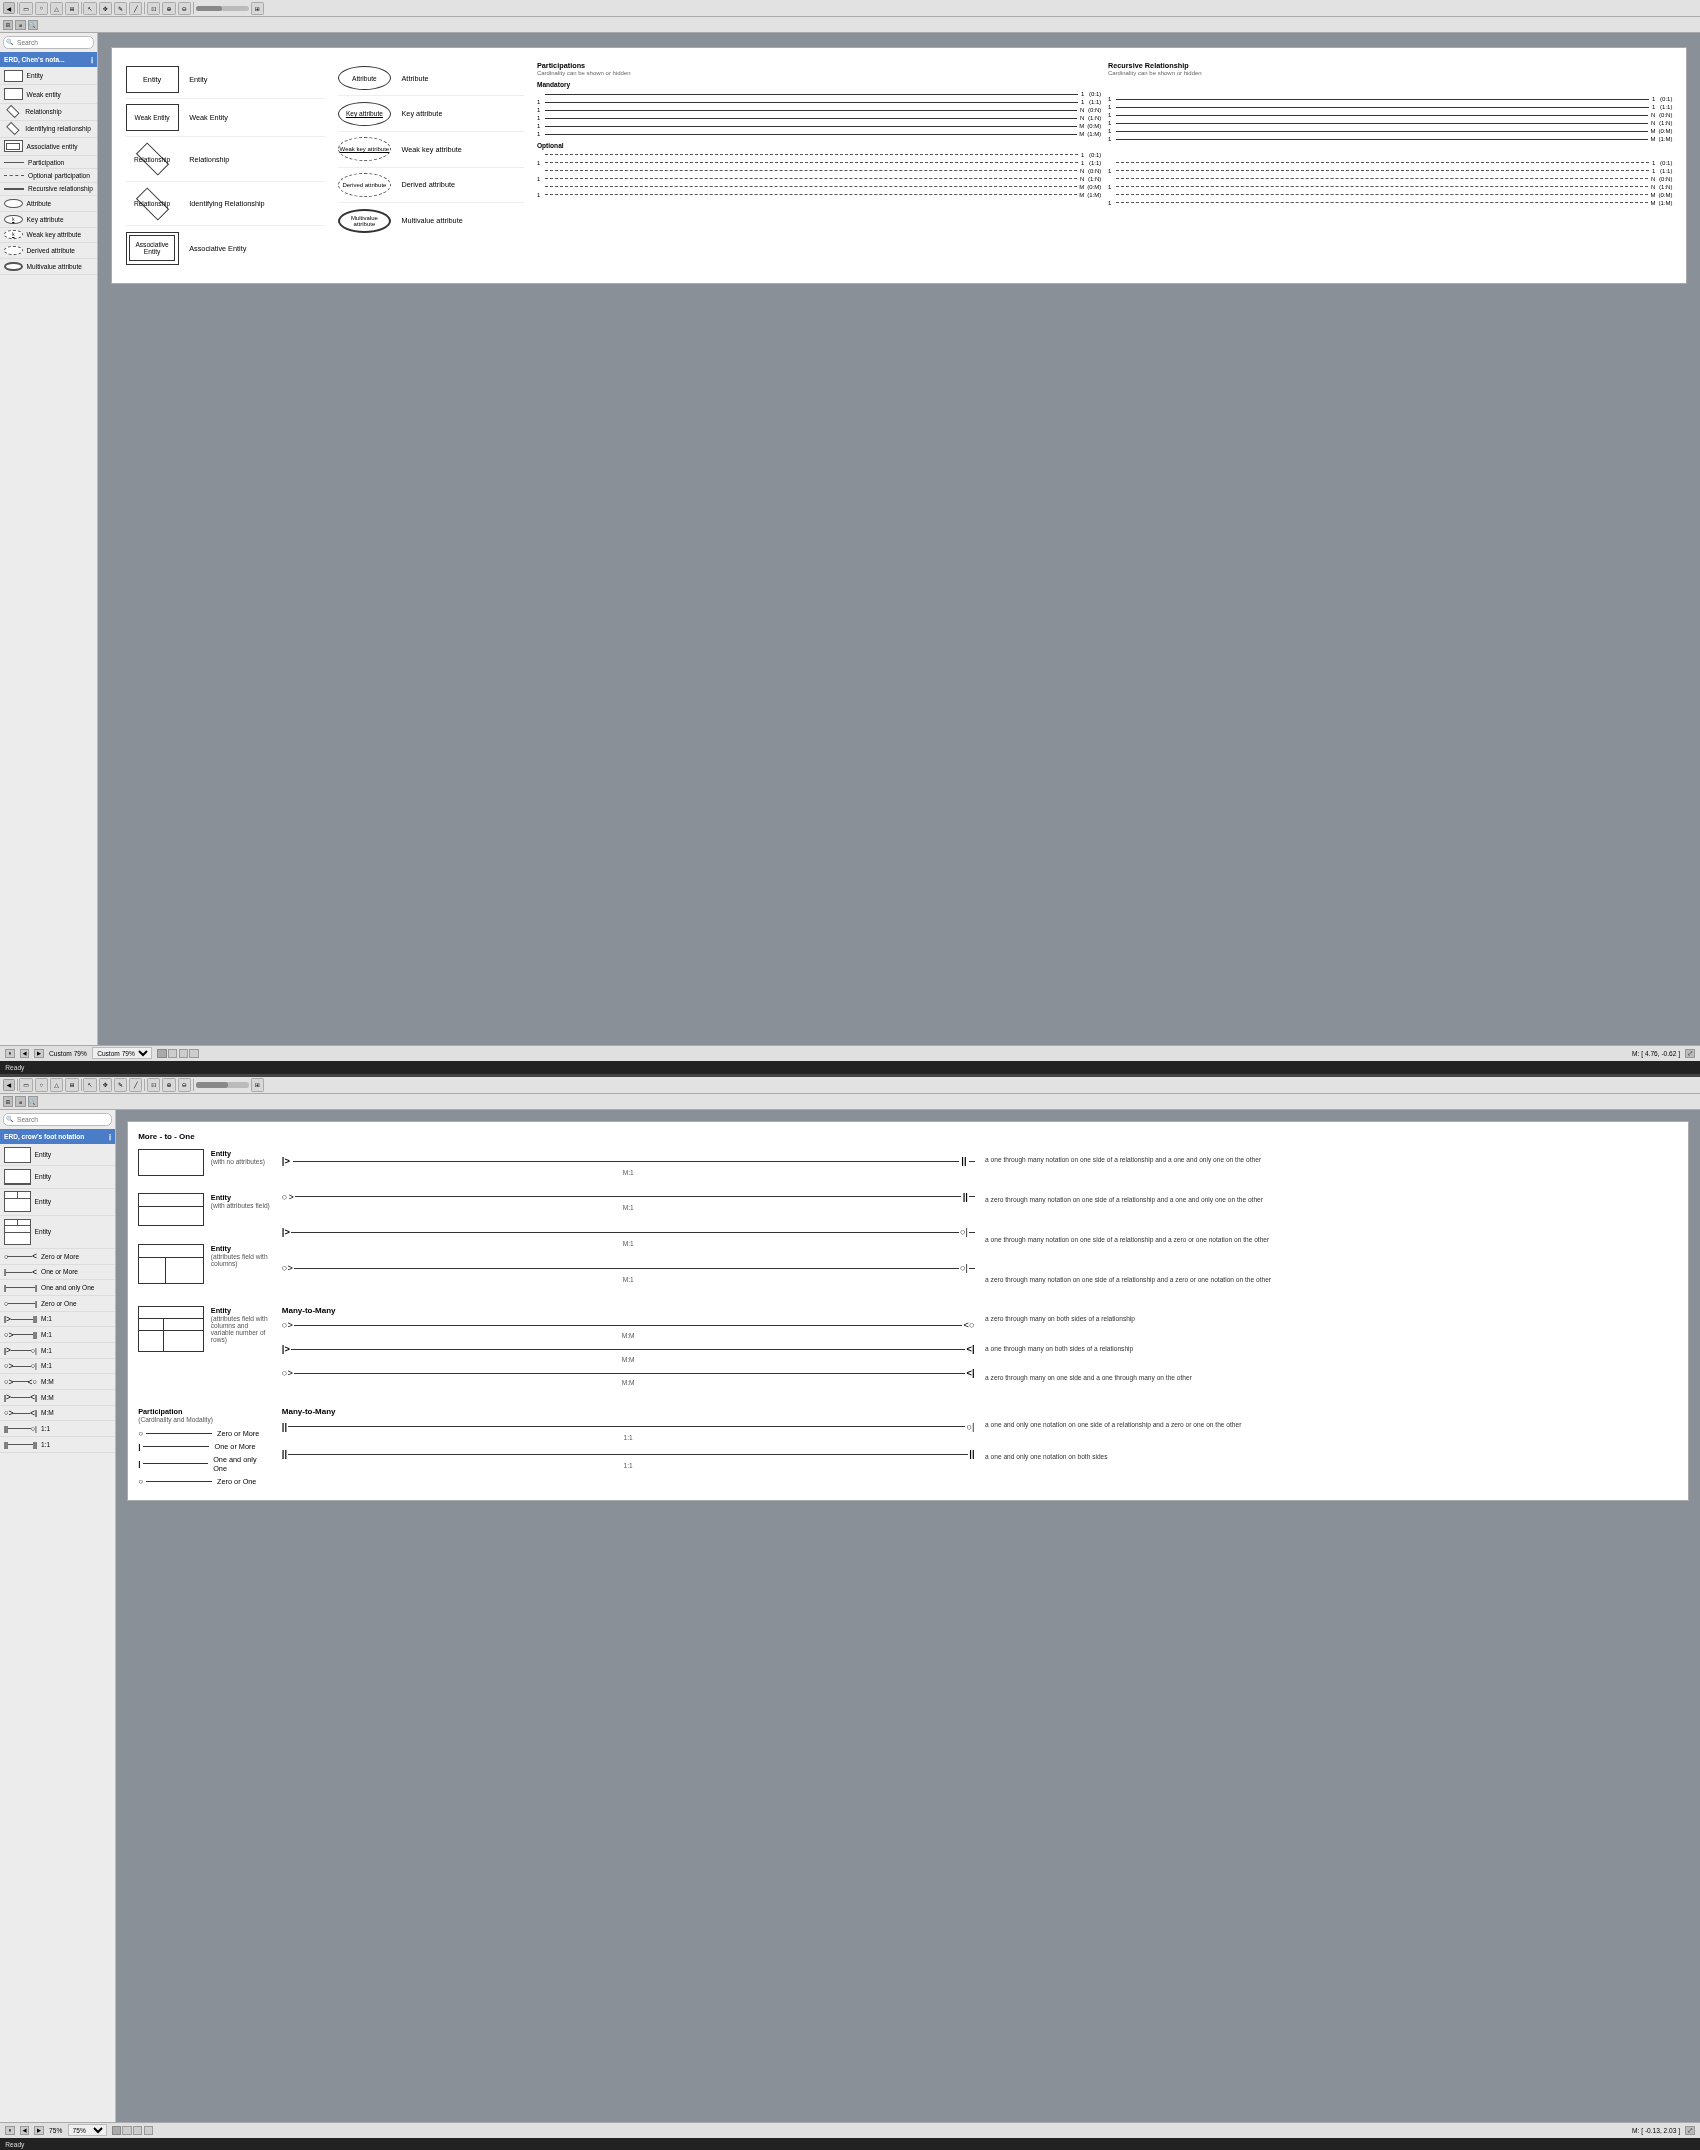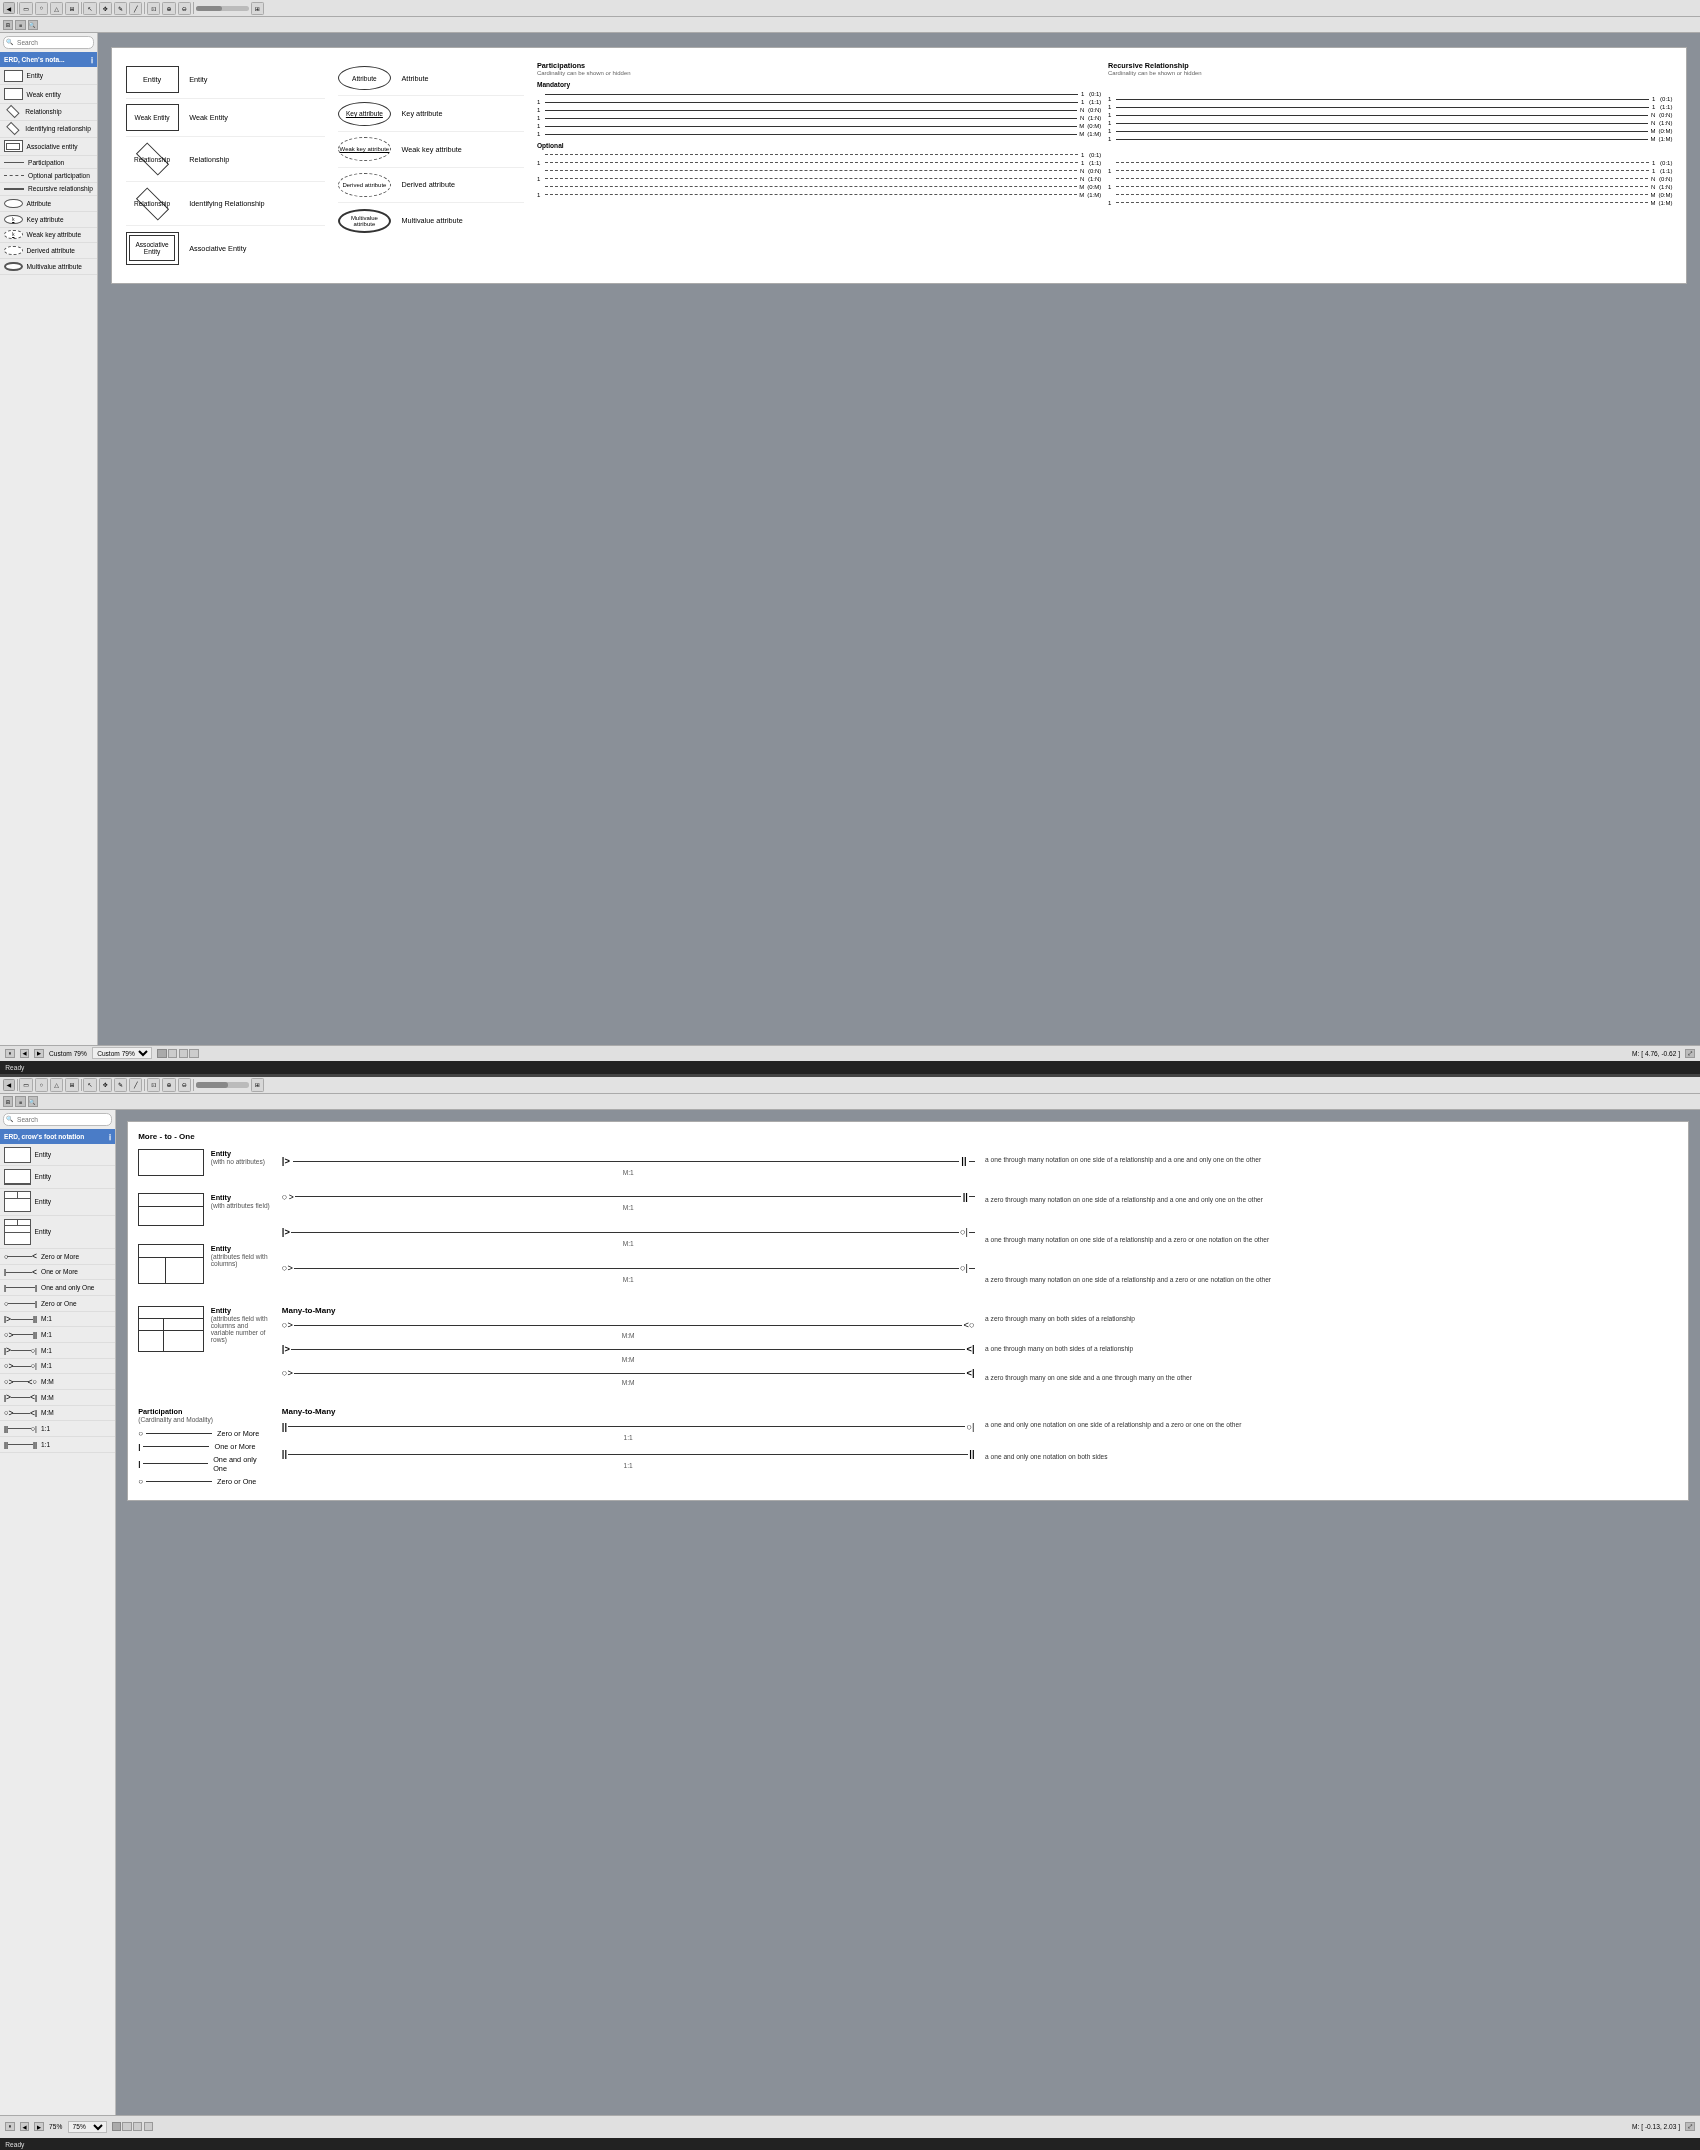--- a/index.html
+++ b/index.html
@@ -787,21 +787,21 @@
               <div style="height:13.3px;"></div>
               <div style="min-height:26.6px;margin-bottom:5.3px;">a one and only one notation on one side of a relationship and a zero or one on the other</div>
               <div style="min-height:20px;">a one and only one notation on both sides</div>
             </div>
           </div>
 
         </div>
       </div>
     </div>
 
-    <div style="background:#e0e0e0;border-top:0.7px solid #aaa;padding:1.3px 5.3px;font-size:6.6px;display:flex;align-items:center;gap:5.3px;height:23px;flex-shrink:0;">
+    <div style="background:#e0e0e0;border-top:0.7px solid #aaa;padding:1.3px 5.3px;font-size:6.6px;display:flex;align-items:center;gap:5.3px;height:16px;flex-shrink:0;">
       <div style="width:9.3px;height:9.3px;background:#ccc;border:0.7px solid #999;display:flex;align-items:center;justify-content:center;font-size:5.3px;">⏸</div>
       <div style="width:9.3px;height:9.3px;background:#ccc;border:0.7px solid #999;display:flex;align-items:center;justify-content:center;font-size:5.3px;">◀</div>
       <div style="width:9.3px;height:9.3px;background:#ccc;border:0.7px solid #999;display:flex;align-items:center;justify-content:center;font-size:5.3px;">▶</div>
       <span>75%</span>
       <select style="font-size:6.6px;height:12px;border:0.7px solid #bbb;">
         <option>75%</option>
         <option>100%</option>
         <option>50%</option>
       </select>
       <div style="display:flex;gap:1.3px;">

